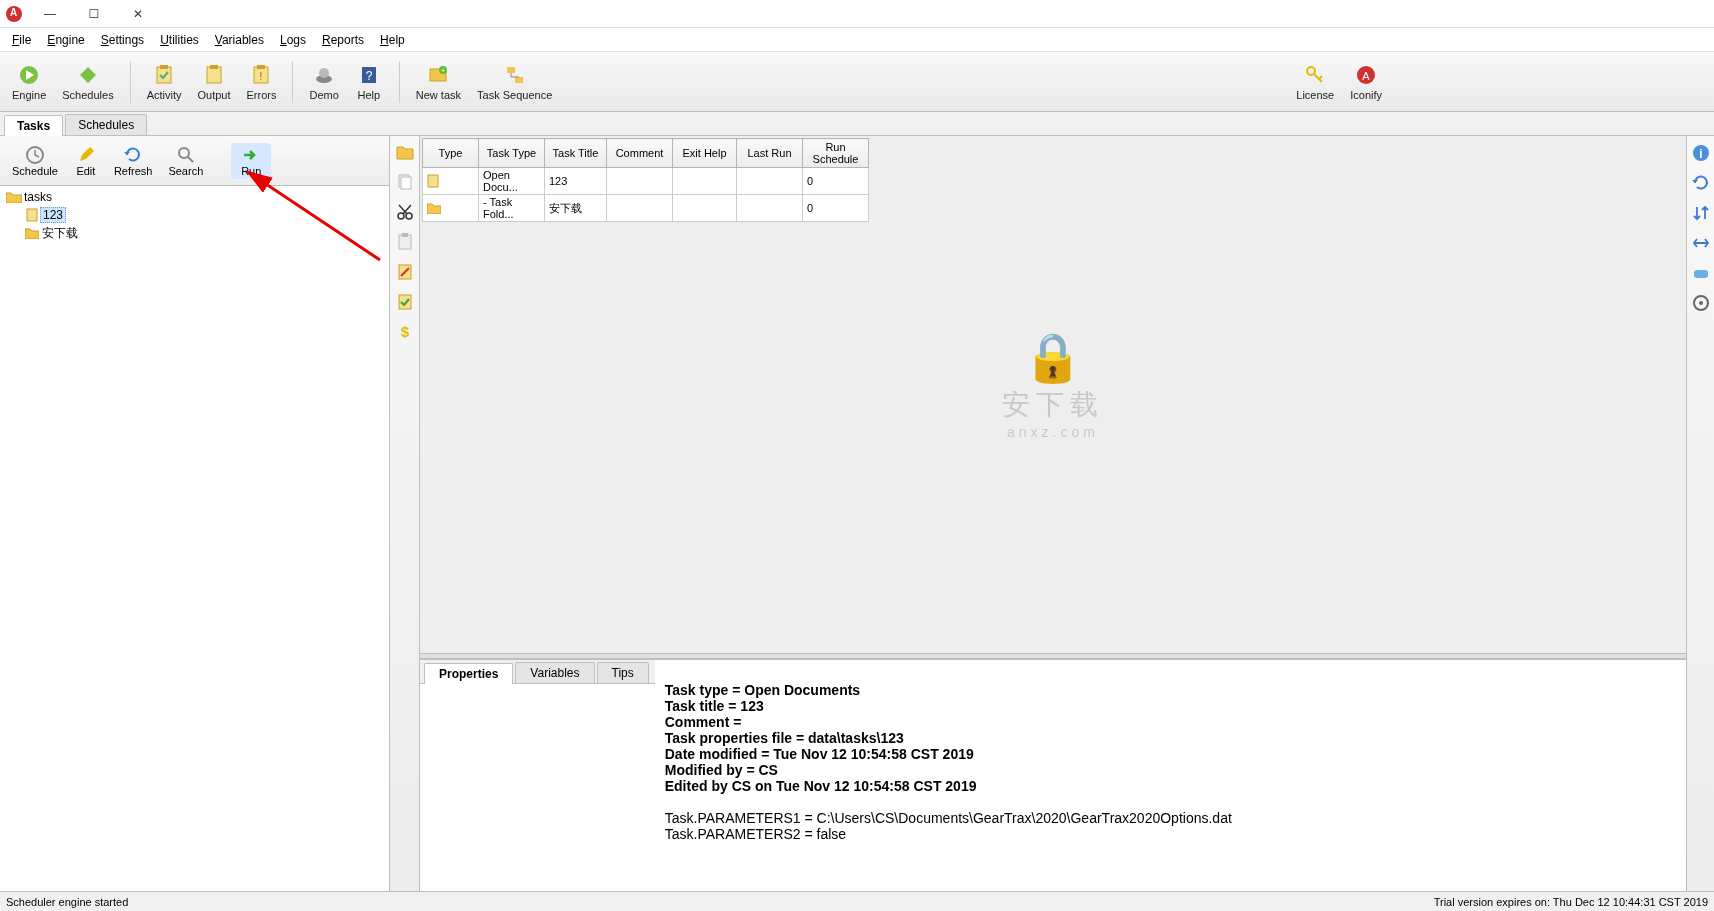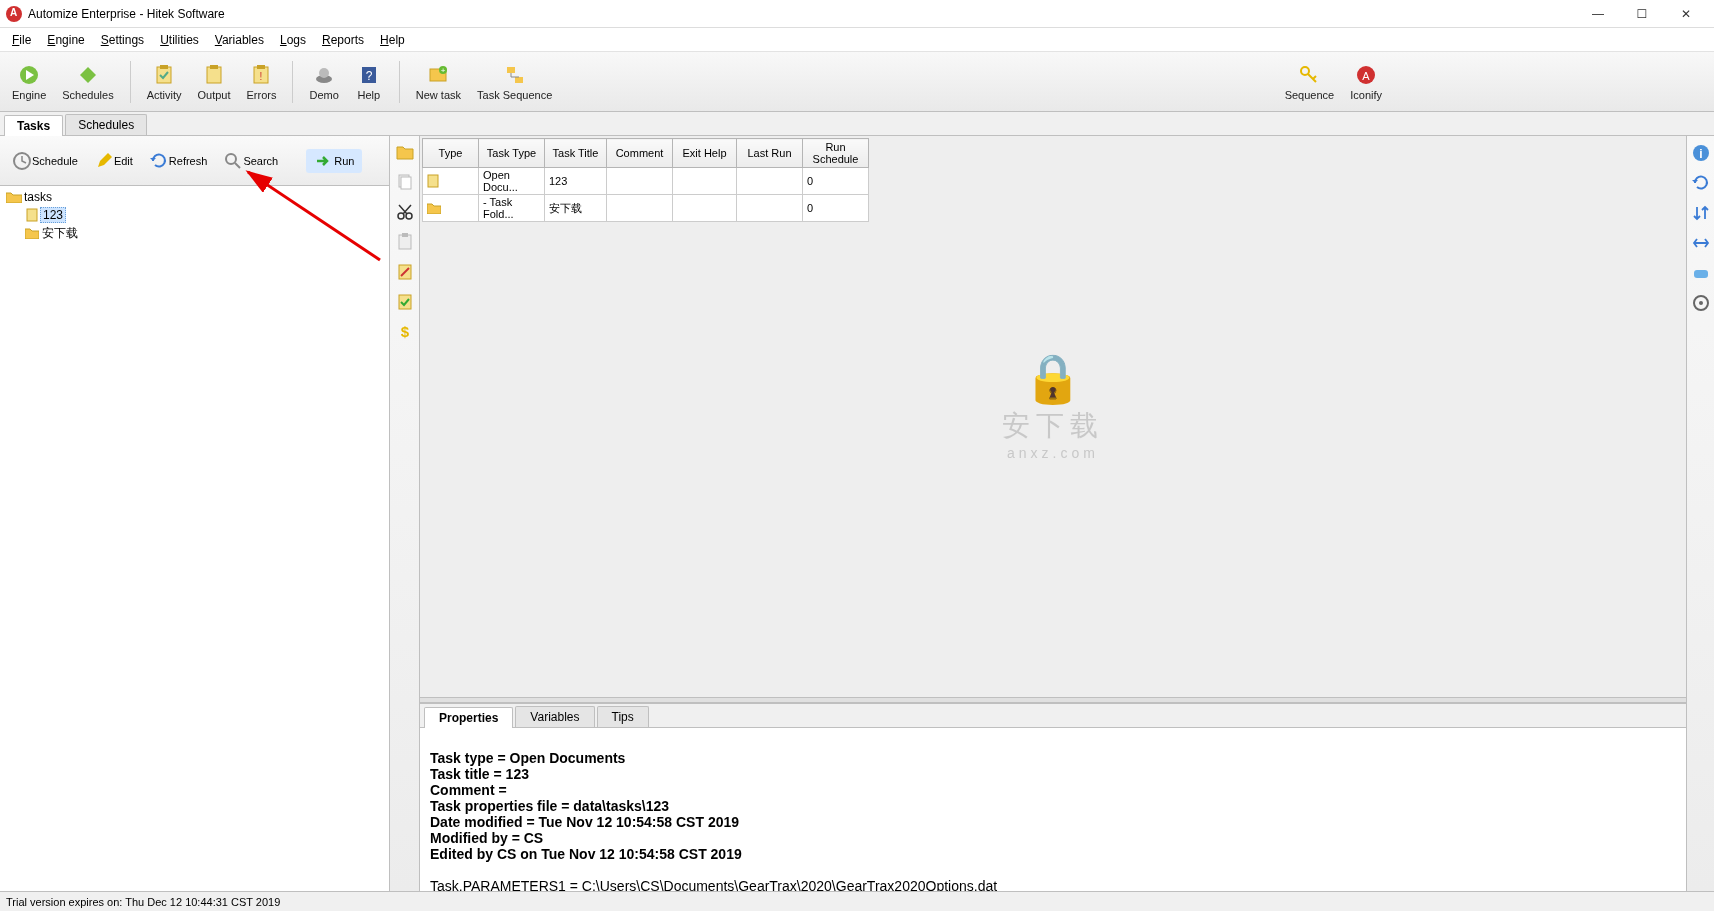--- a/index.html
+++ b/index.html
@@ -30,21 +30,21 @@
 .tabrow { height: 24px; background: #f0f0f0; border-bottom: 1px solid #bfbfbf; display: flex; align-items: flex-end; padding: 0 4px; }
 .tab { padding: 3px 12px; background: #e5e5e5; border: 1px solid #bfbfbf; border-bottom: none; margin-right: 2px; border-radius: 2px 2px 0 0; font-size: 12px; cursor:default; }
 .tab.active { background: #fff; font-weight: bold; position: relative; top: 1px; }
 
 
 .body { flex: 1; display: flex; min-height: 0; }
 
 
 .leftpanel { width: 390px; display: flex; flex-direction: column; border-right: 1px solid #bfbfbf; }
 .lefttoolbar { height: 50px; background: linear-gradient(#fafafa,#ececec); border-bottom: 1px solid #bfbfbf; display: flex; align-items: center; padding: 2px 4px; }
-.ltbtn { display: flex; align-items: center; justify-content: center; padding: 2px 8px; cursor: default; min-width: 40px; }
+.ltbtn { display: flex; flex-direction: column; align-items: center; justify-content: center; padding: 2px 8px; cursor: default; min-width: 40px; }
 .ltbtn.hover { background: #d6e8ff; border-radius: 3px; }
 .ltbtn.arrow-target { position: relative; }
 .ltbtn.spacer { min-width: 20px; }
 .ltbtn .ico { width: 20px; height: 20px; display:flex; align-items:center; justify-content:center; }
 .ltbtn .lbl { font-size: 11px; }
 
 .treewrap { flex: 1; overflow: auto; background: #fff; position: relative; }
 .treewrap::-webkit-scrollbar { width: 16px; height:16px; }
 .treewrap::-webkit-scrollbar-track { background: #f0f0f0; }
 .treewrap::-webkit-scrollbar-thumb { background: #c1c1c1; }
@@ -69,21 +69,21 @@
 table.tasktable th { background: linear-gradient(#fafafa,#ececec); border: 1px solid #b5b5b5; font-weight: normal; font-size: 11px; padding: 2px 4px; height: 20px; }
 table.tasktable td { border: 1px solid #ccc; font-size: 11px; padding: 1px 4px; height: 16px; background:#fff; }
 .watermark { position: absolute; left: 50%; top: 48%; transform: translate(-50%,-50%); text-align: center; color: #c8c8c8; pointer-events:none; }
 .watermark .wm-icon { font-size: 48px; }
 .watermark .wm-txt { font-size: 28px; letter-spacing: 6px; }
 .watermark .wm-sub { font-size: 14px; letter-spacing: 4px; color:#c8c8c8; }
 
 .splitter-h { height: 6px; background: #e0e0e0; border-top: 1px solid #bfbfbf; border-bottom: 1px solid #bfbfbf; cursor: row-resize; }
 
 
-.detailtabs { height: 188px; display: flex; flex-direction: column; border-top: 1px solid #bfbfbf; }
+.detailtabs { height: 232px; display: flex; flex-direction: row; border-top: 1px solid #bfbfbf; }
 .detailtabs .dtabrow { height: 24px; background: #f0f0f0; display: flex; align-items: flex-end; padding: 0 4px; border-bottom: 1px solid #bfbfbf; }
 .dtab { padding: 3px 14px; background: #e5e5e5; border: 1px solid #bfbfbf; border-bottom: none; margin-right: 2px; border-radius: 2px 2px 0 0; font-size: 12px; cursor:default; }
 .dtab.active { background: #fff; font-weight: bold; position: relative; top: 1px; }
 .detailbody { flex: 1; overflow: auto; padding: 22px 10px; font-family: "Times New Roman", serif; font-size: 14px; }
 .detailbody::-webkit-scrollbar { width: 16px; height:16px; }
 .detailbody::-webkit-scrollbar-track { background: #f0f0f0; }
 .detailbody::-webkit-scrollbar-thumb { background: #c1c1c1; }
 .detailbody b { font-weight: bold; }
 
 
@@ -98,21 +98,20 @@
 .arrow-annotation { position: absolute; pointer-events: none; z-index: 999; }
 
 
 svg { display:block; }
 </style>
 </head>
 <body>
 
 <div class="titlebar">
   <div class="app-icon"></div>
-  <div class="title">Automize Enterprise    - Hitek Software</div>
   <div class="winbtn">—</div>
   <div class="winbtn">☐</div>
   <div class="winbtn close">✕</div>
 </div>
 
 <div class="menubar">
   <div class="menuitem"><span class="u">F</span><span></span>ile</div>
   <div class="menuitem"><span class="u">E</span>ngine</div>
   <div class="menuitem"><span class="u">S</span>ettings</div>
   <div class="menuitem"><span class="u">U</span>tilities</div>
@@ -217,21 +216,21 @@
   </div>
   <div class="gap-fill"></div>
   <div class="tbgroup" style="margin-right:320px;">
     <div class="tbtn">
       <div class="ico">
           <svg width="22" height="22">
             <circle cx="7" cy="7" r="4" fill="none" stroke="#e6b800" stroke-width="2"></circle>
             <path d="M10 10 l8 8 m-3 -3 l3 -3" stroke="#e6b800" stroke-width="2"></path>
           </svg>
         </div>
-      <div class="lbl">Sequence</div>
+      <div class="lbl">License</div>
     </div>
     <div class="tbtn">
       <div class="ico">
           <svg width="22" height="22">
             <path d="M11 2 a9 9 0 0 1 9 9 a9 9 0 0 1 -18 0 a9 9 0 0 1 9 -9" fill="#d03030"></path>
             <text x="11" y="16" text-anchor="middle" font-size="11" fill="#fff">A</text>
           </svg>
         </div>
       <div class="lbl">Iconify</div>
     </div>
@@ -485,20 +484,21 @@
           <svg width="18" height="18">
             <circle cx="9" cy="9" r="7" fill="none" stroke="#666" stroke-width="2"></circle>
             <circle cx="9" cy="9" r="2" fill="#666"></circle>
           </svg>
         </span>
       </div>
   </div>
 </div>
 
 <div class="statusbar">
+  <div class="left">Scheduler engine started</div>
   <div class="right">Trial version expires on: Thu Dec 12 10:44:31 CST 2019</div>
 </div>
 
 <svg class="arrow-annotation" style="left:230px; top:160px;" width="160" height="110">
   <defs>
       <marker id="ah" markerWidth="10" markerHeight="10" refX="8" refY="3" orient="auto">
         <path d="M0,0 L0,6 L9,3 z" fill="#e60000"></path>
       </marker>
     </defs>
   <line x1="150" y1="100" x2="18" y2="12" stroke="#e60000" stroke-width="3" marker-end="url(#ah)"></line>

